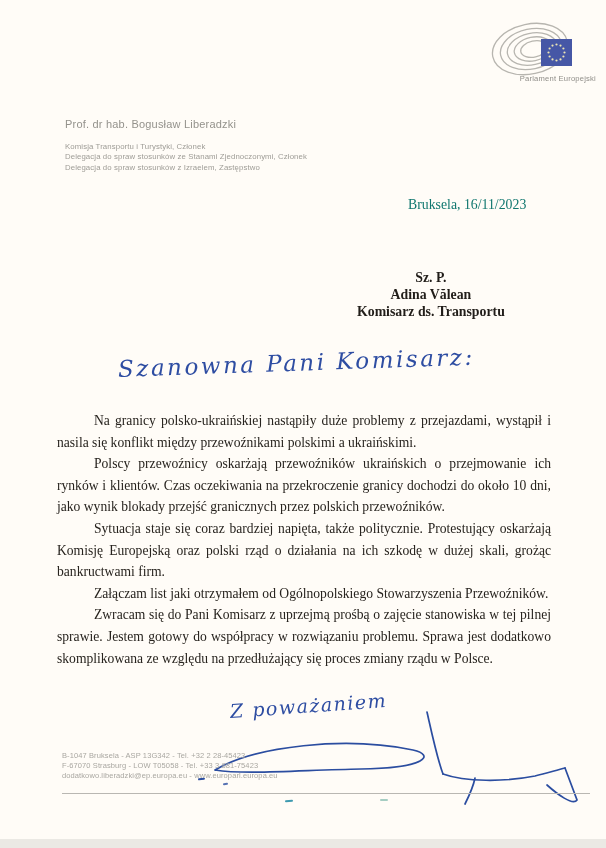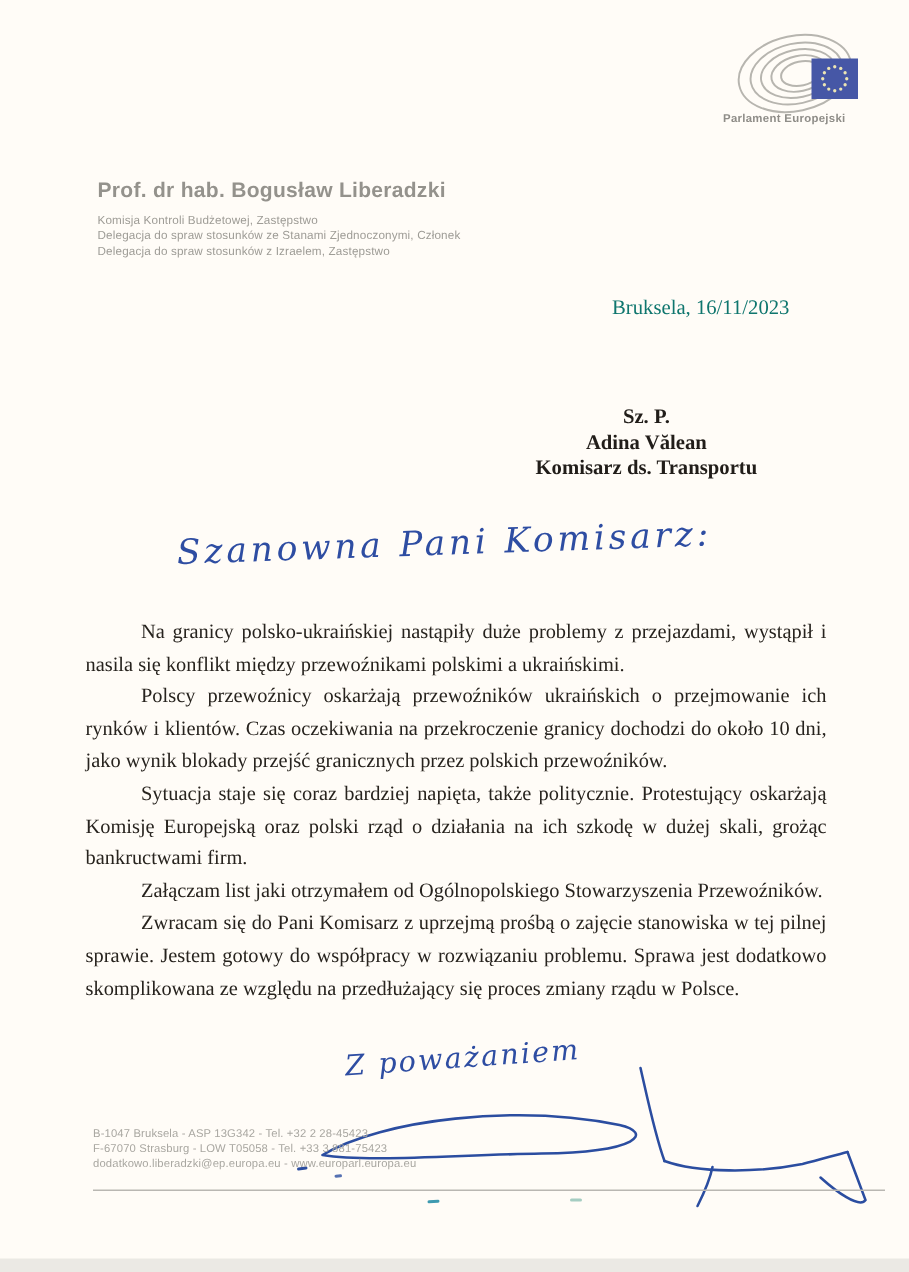--- a/index.html
+++ b/index.html
@@ -9,35 +9,35 @@
     margin:0 auto;
     background:#fffcf7;
     font-family:"Liberation Serif", serif;
     color:#27231e;
     overflow:hidden;
   }
   
   .sender-name{
     position:absolute;left:65px;top:118px;
     font-family:"Liberation Sans", sans-serif;
-    font-size:14px;font-weight:bold;letter-spacing:.2px;
+    font-size:11px;font-weight:normal;letter-spacing:.2px;
     color:#94928c;
   }
   .sender-roles{
     position:absolute;left:65px;top:142px;
     font-family:"Liberation Sans", sans-serif;
     font-size:7.8px;line-height:10.4px;
     color:#9e9c96;letter-spacing:.1px;
   }
   .ep-logo{position:absolute;left:482px;top:16px;width:114px;}
   .ep-logo svg{display:block;margin:0 auto;}
   .ep-logo-caption{
-    margin-top:-4px;text-align:left;
+    margin-top:-4px;text-align:right;
     font-family:"Liberation Sans", sans-serif;
-    font-size:7.6px;font-weight:bold;color:#8f8d88;letter-spacing:.2px;
+    font-size:7.6px;font-weight:normal;color:#8f8d88;letter-spacing:.2px;
   }
   
   .dateline{position:absolute;left:408px;top:197px;font-size:13.8px;color:#0f766e;}
   .recipient{position:absolute;left:357px;top:270px;font-size:13.8px;font-weight:bold;line-height:16.8px;color:#211d19;text-align:center;}
   
   .script{
     font-family:"DejaVu Serif", serif;
     font-style:italic;color:#2e4da2;white-space:nowrap;
   }
   .salutation{
@@ -72,21 +72,21 @@
   .scan-band{position:absolute;left:0;bottom:0;width:606px;height:9px;background:#ebe9e4;}
 </style>
 </head>
 <body>
 
 <div class="page">
 
   <div class="sender-name">Prof. dr hab. Bogusław Liberadzki</div>
 
   <div class="sender-roles">
-    <div>Komisja Kontroli Budżetowej, Zastępstwo</div>
+    <div>Komisja Transportu i Turystyki, Członek</div>
     <div>Delegacja do spraw stosunków ze Stanami Zjednoczonymi, Członek</div>
     <div>Delegacja do spraw stosunków z Izraelem, Zastępstwo</div>
   </div>
 
   <div class="ep-logo">
     <svg width="110" height="62" viewBox="0 0 110 62">
       <g stroke="#b7b5af" fill="none" stroke-width="1.3">
         <ellipse cx="46" cy="33" rx="38" ry="25" transform="rotate(-12 46 33)"></ellipse>
         <ellipse cx="47" cy="33" rx="31" ry="20" transform="rotate(-12 47 33)"></ellipse>
         <ellipse cx="48" cy="33" rx="25" ry="15.8" transform="rotate(-12 48 33)"></ellipse>

